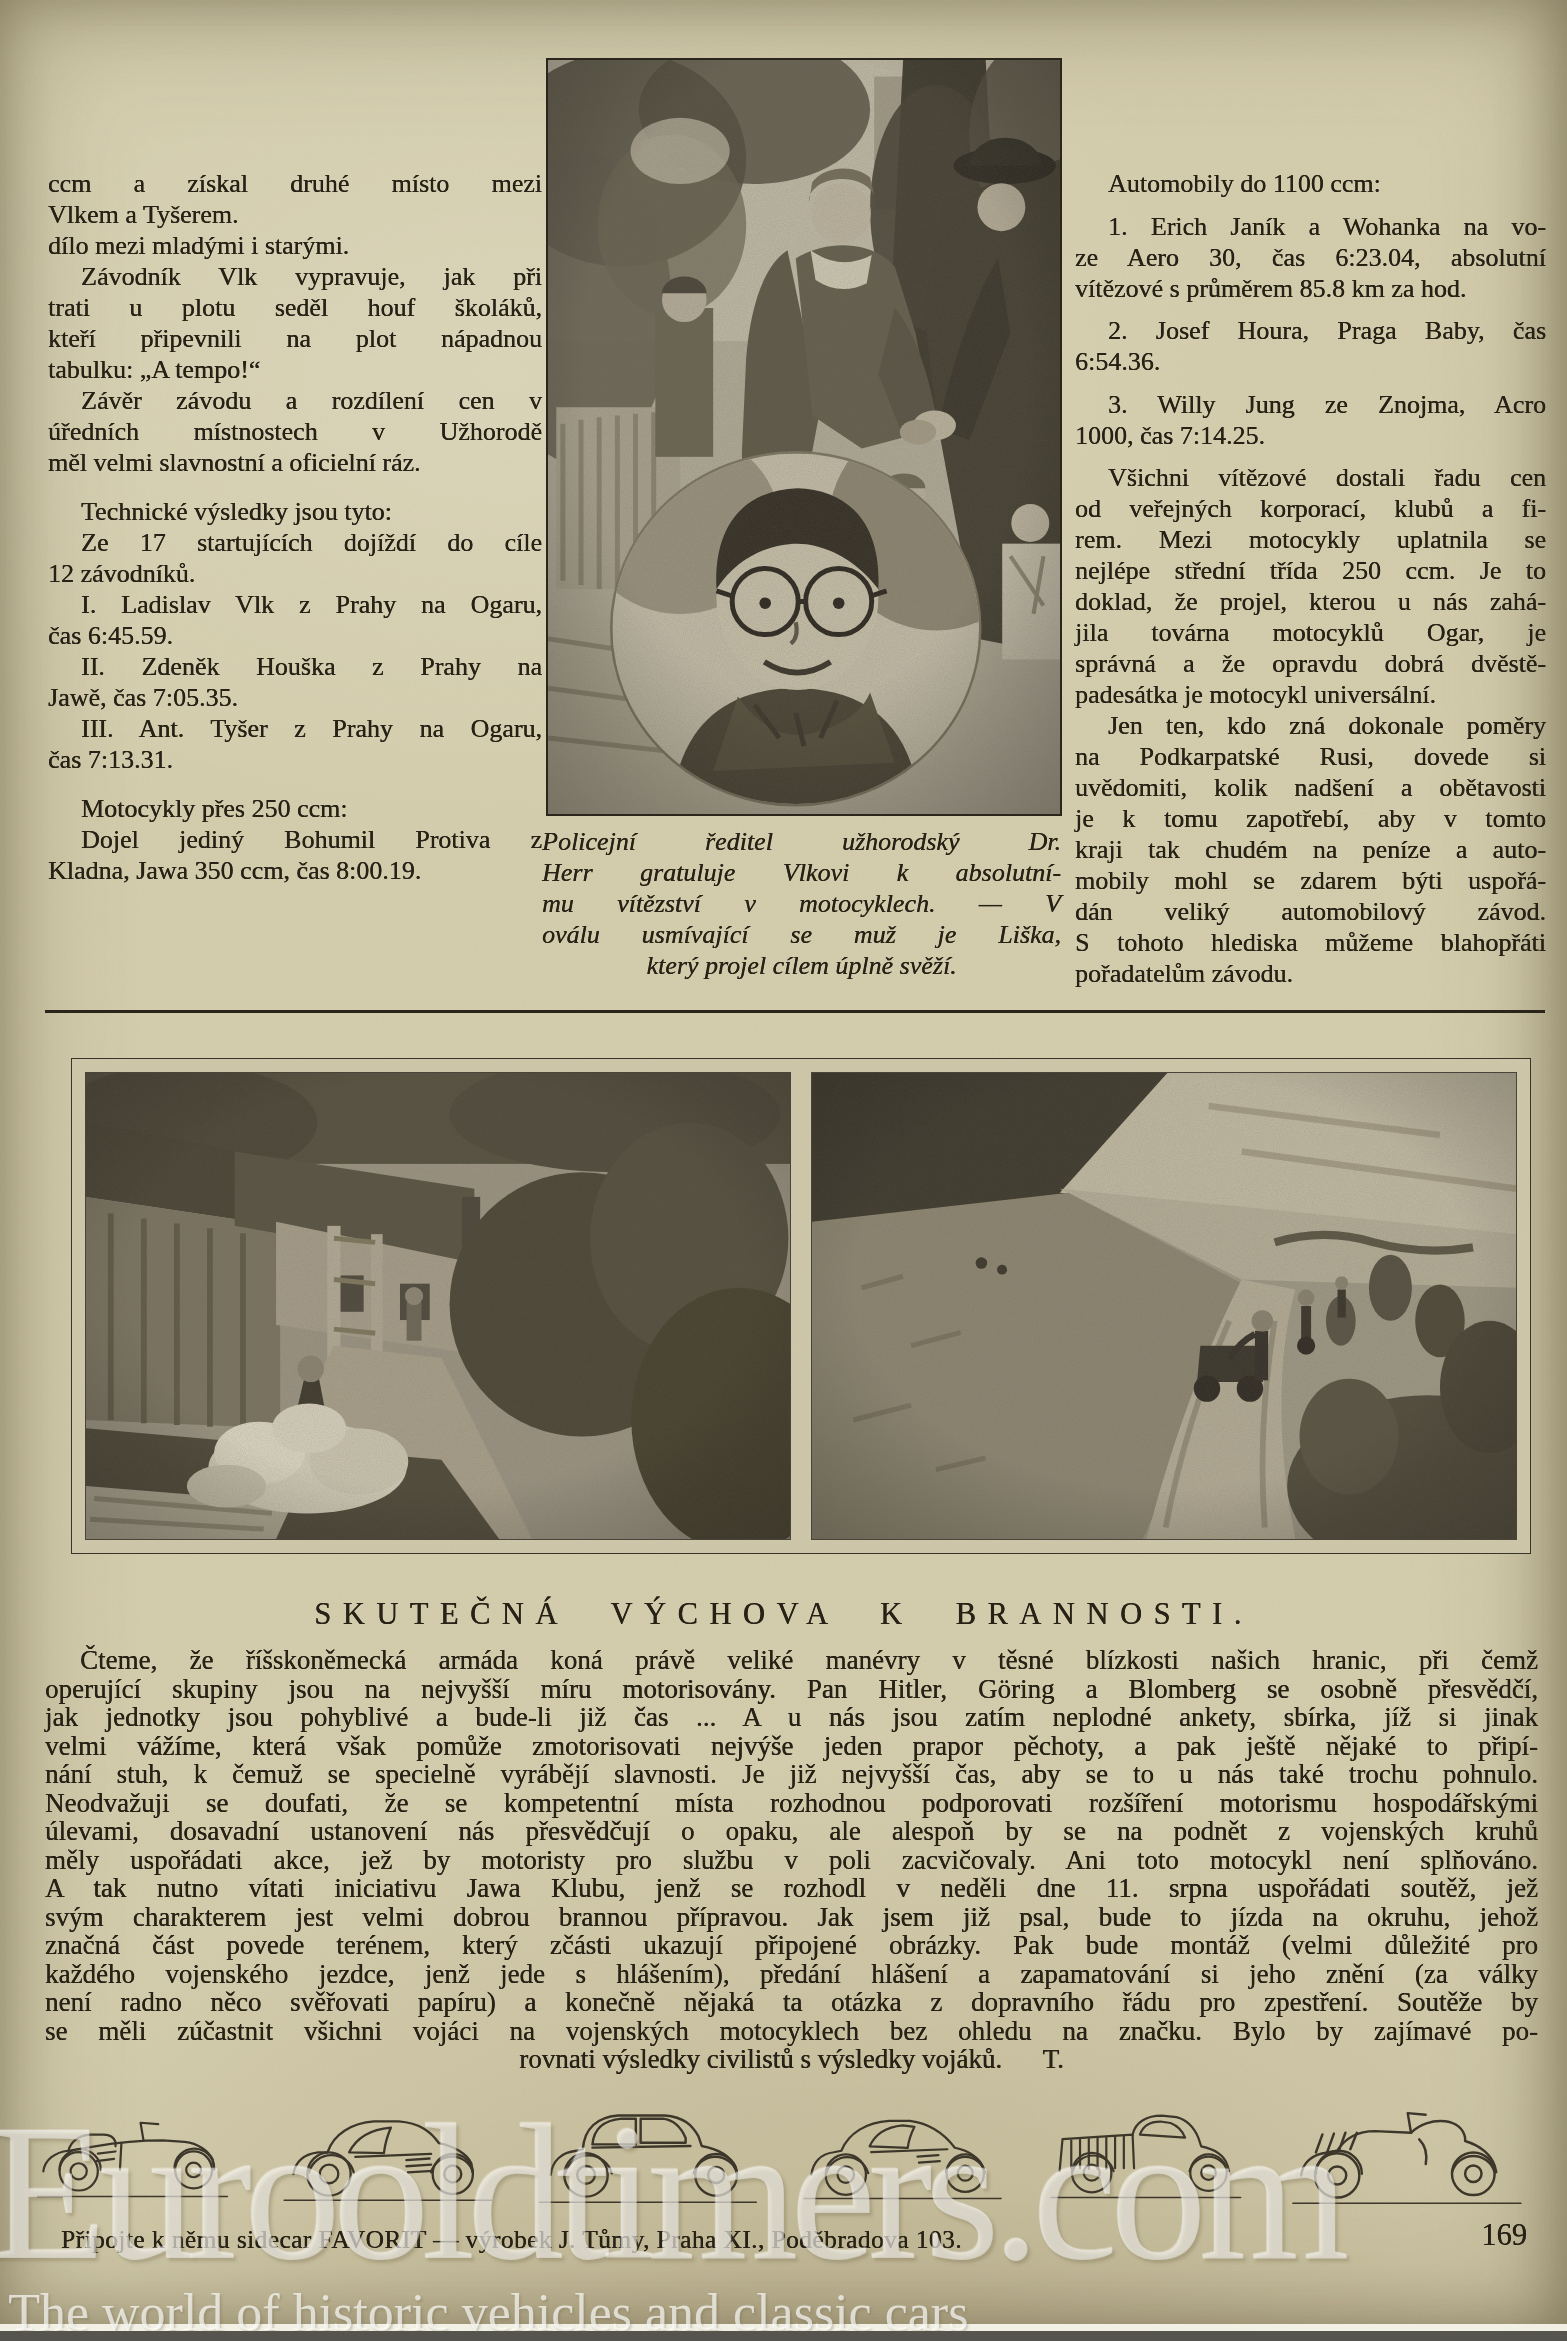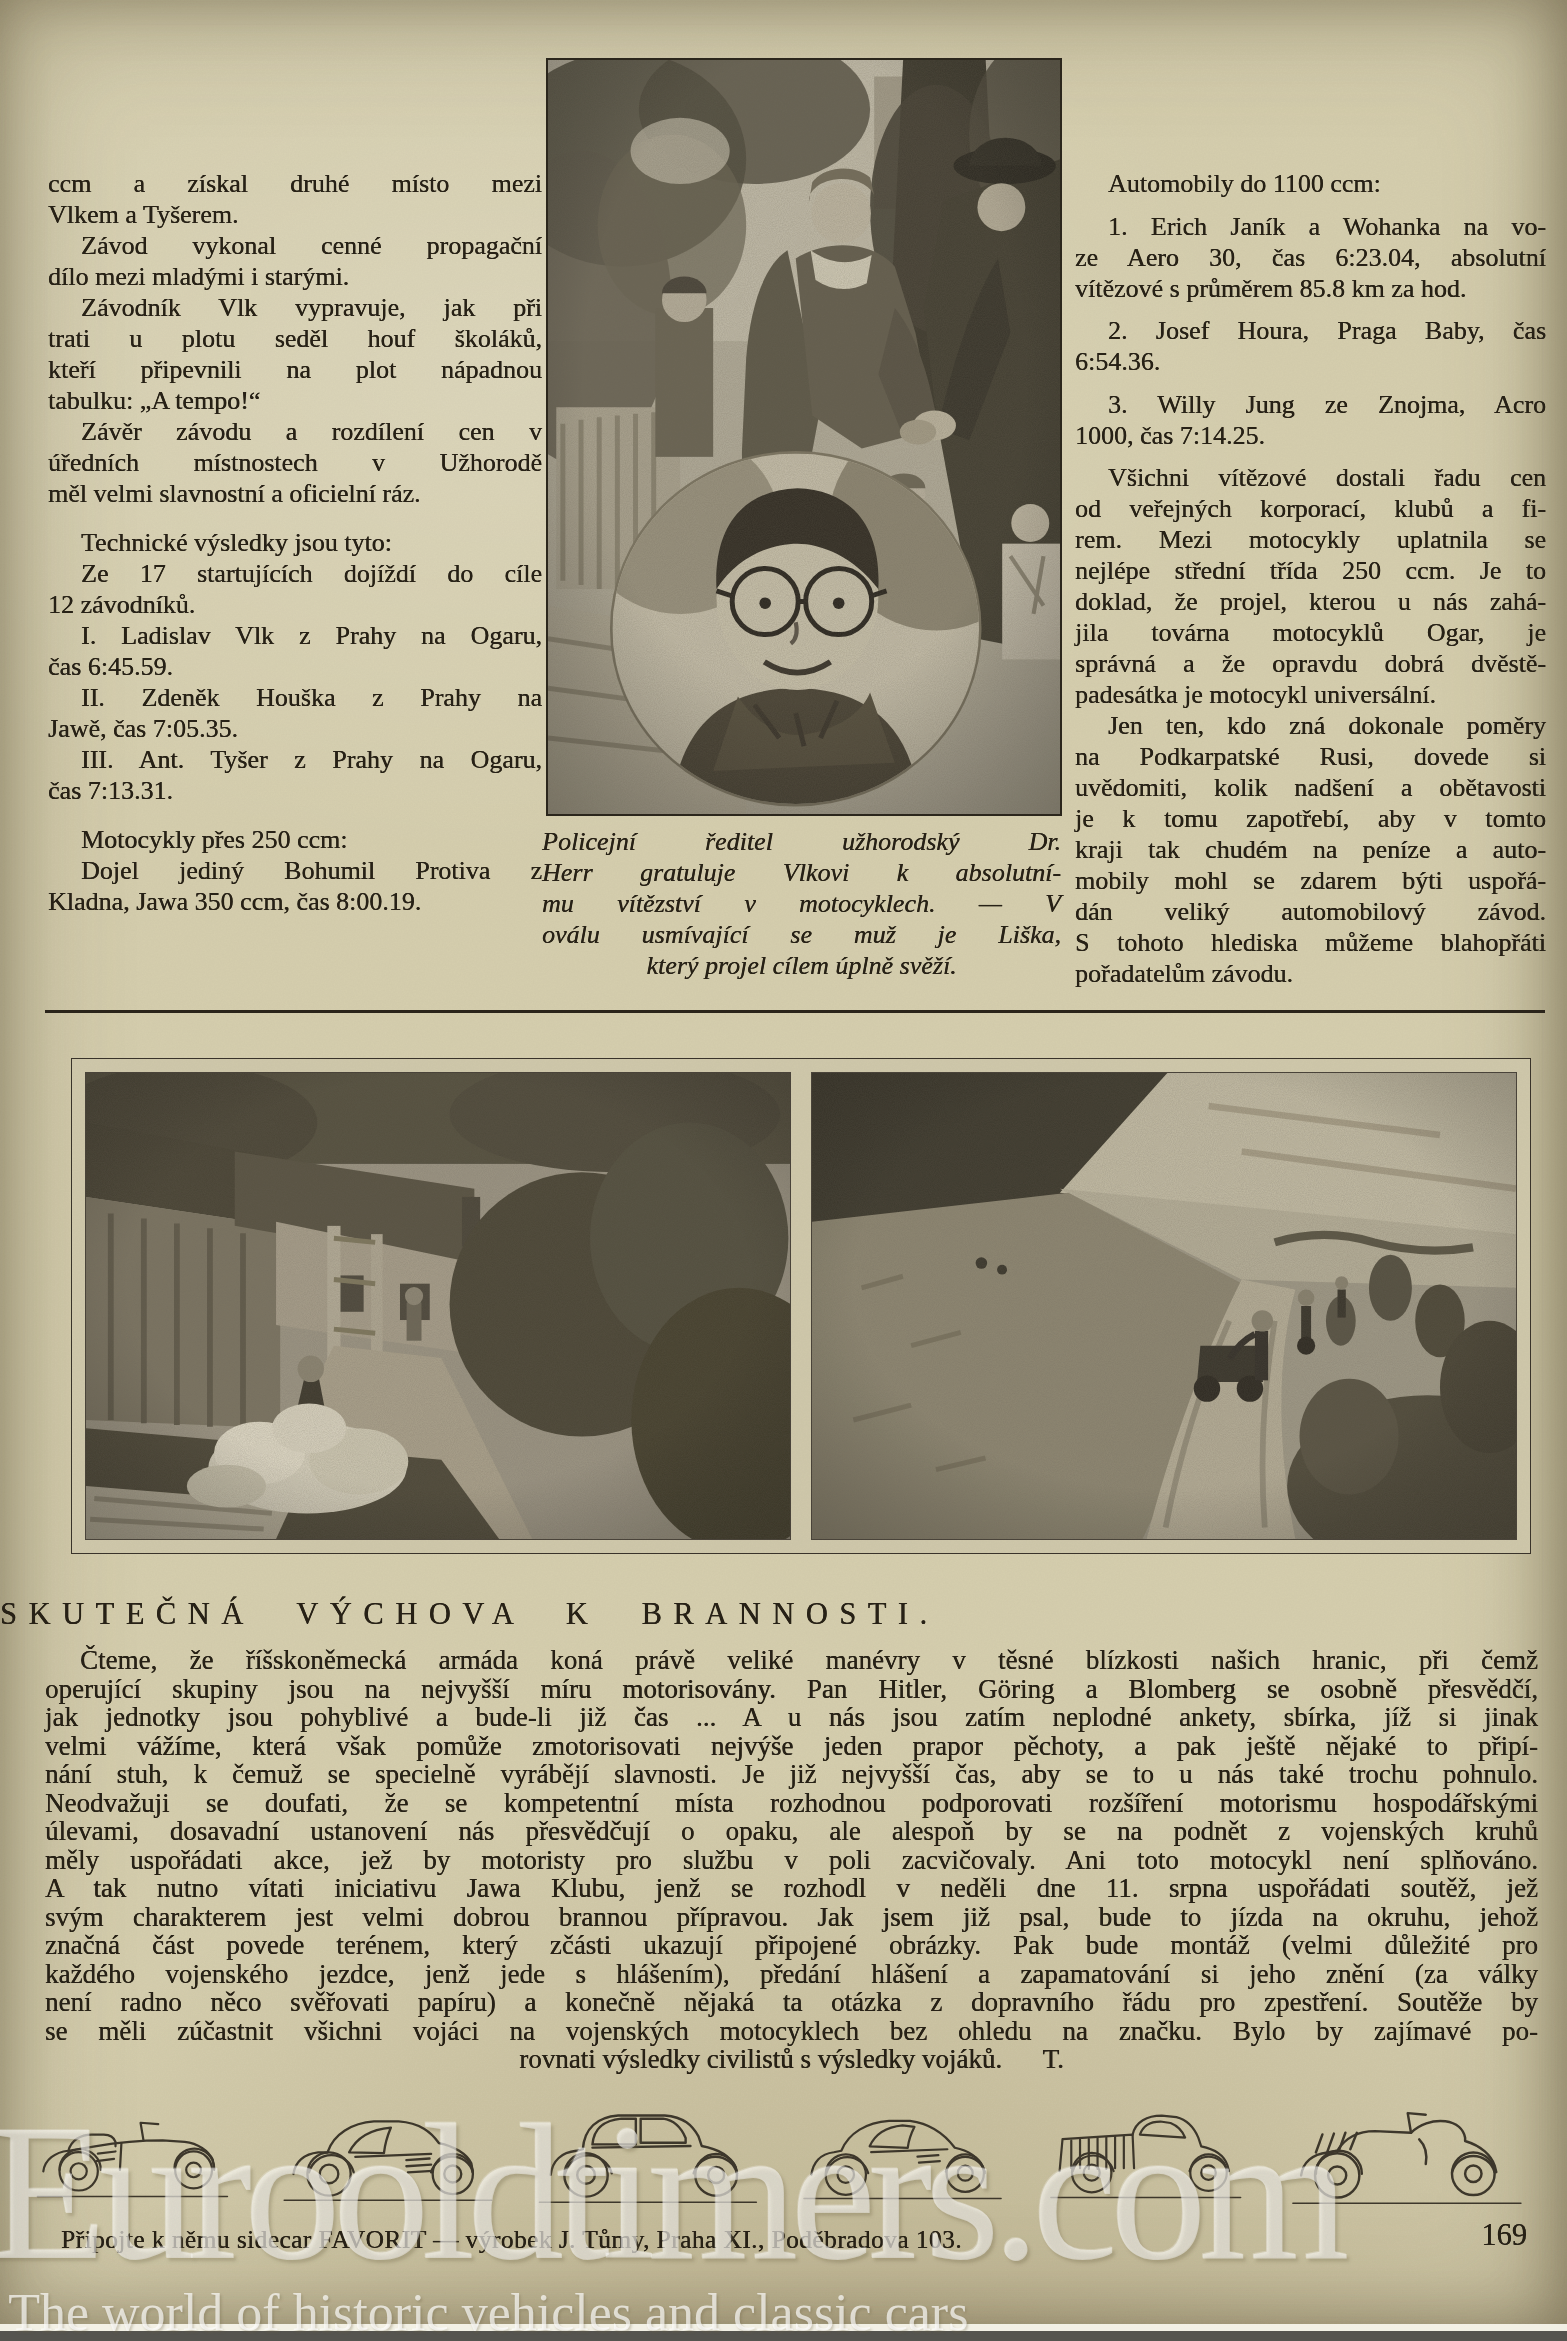--- a/index.html
+++ b/index.html
@@ -31,21 +31,21 @@
     font-style:italic;font-size:26px;line-height:31px;}
   
   .rule{position:absolute;left:45px;top:1010px;width:1500px;height:3.3px;background:#2a241a;}
   
   .photo-frame{position:absolute;left:71px;top:1058px;width:1460px;height:496px;
     border:1.6px solid #39332a;box-sizing:border-box;padding:13px;display:flex;gap:20px;
     background:#cfc8ab;}
   .photo-frame .ph{flex:1 1 0;border:0.8px solid #4a443a;background:#9a9484;overflow:hidden;}
   .photo-frame svg{display:block;width:100%;height:100%;}
   
-  .heading{position:absolute;left:0;top:1597px;width:1567px;
+  .heading{position:absolute;left:0;top:1597px;width:1567px;text-align:center;
     font-size:30.5px;letter-spacing:11.5px;word-spacing:23px;}
   .essay{position:absolute;left:45px;top:1646px;width:1493px;
     font-size:27px;line-height:28.5px;}
   .essay .tl.indent{text-indent:35px;}
   
   .cars{position:absolute;left:33px;top:2088px;width:1501px;display:flex;
     justify-content:space-between;align-items:flex-end;}
   .cars svg{display:block;}
   
   .footer-ad{position:absolute;left:61px;top:2225px;font-size:25.5px;font-weight:normal;letter-spacing:0.4px;}
@@ -64,21 +64,20 @@
 </style>
 </head>
 <body>
 
 <div class="page">
 
   <div class="col col-left ink">
 
   <div class="tl">ccm a získal druhé místo mezi</div>
       <div class="tl end">Vlkem a Tyšerem.</div>
-      <div class="tl indent">Závod vykonal cenné propagační</div>
       <div class="tl end">dílo mezi mladými i starými.</div>
       <div class="tl indent">Závodník Vlk vypravuje, jak při</div>
       <div class="tl">trati u plotu seděl houf školáků,</div>
       <div class="tl">kteří připevnili na plot nápadnou</div>
       <div class="tl end">tabulku: „A tempo!“</div>
       <div class="tl indent">Závěr závodu a rozdílení cen v</div>
       <div class="tl">úředních místnostech v Užhorodě</div>
       <div class="tl end">měl velmi slavnostní a oficielní ráz.</div>
       <div class="tl indent gap end">Technické výsledky jsou tyto:</div>
       <div class="tl indent">Ze 17 startujících dojíždí do cíle</div>

